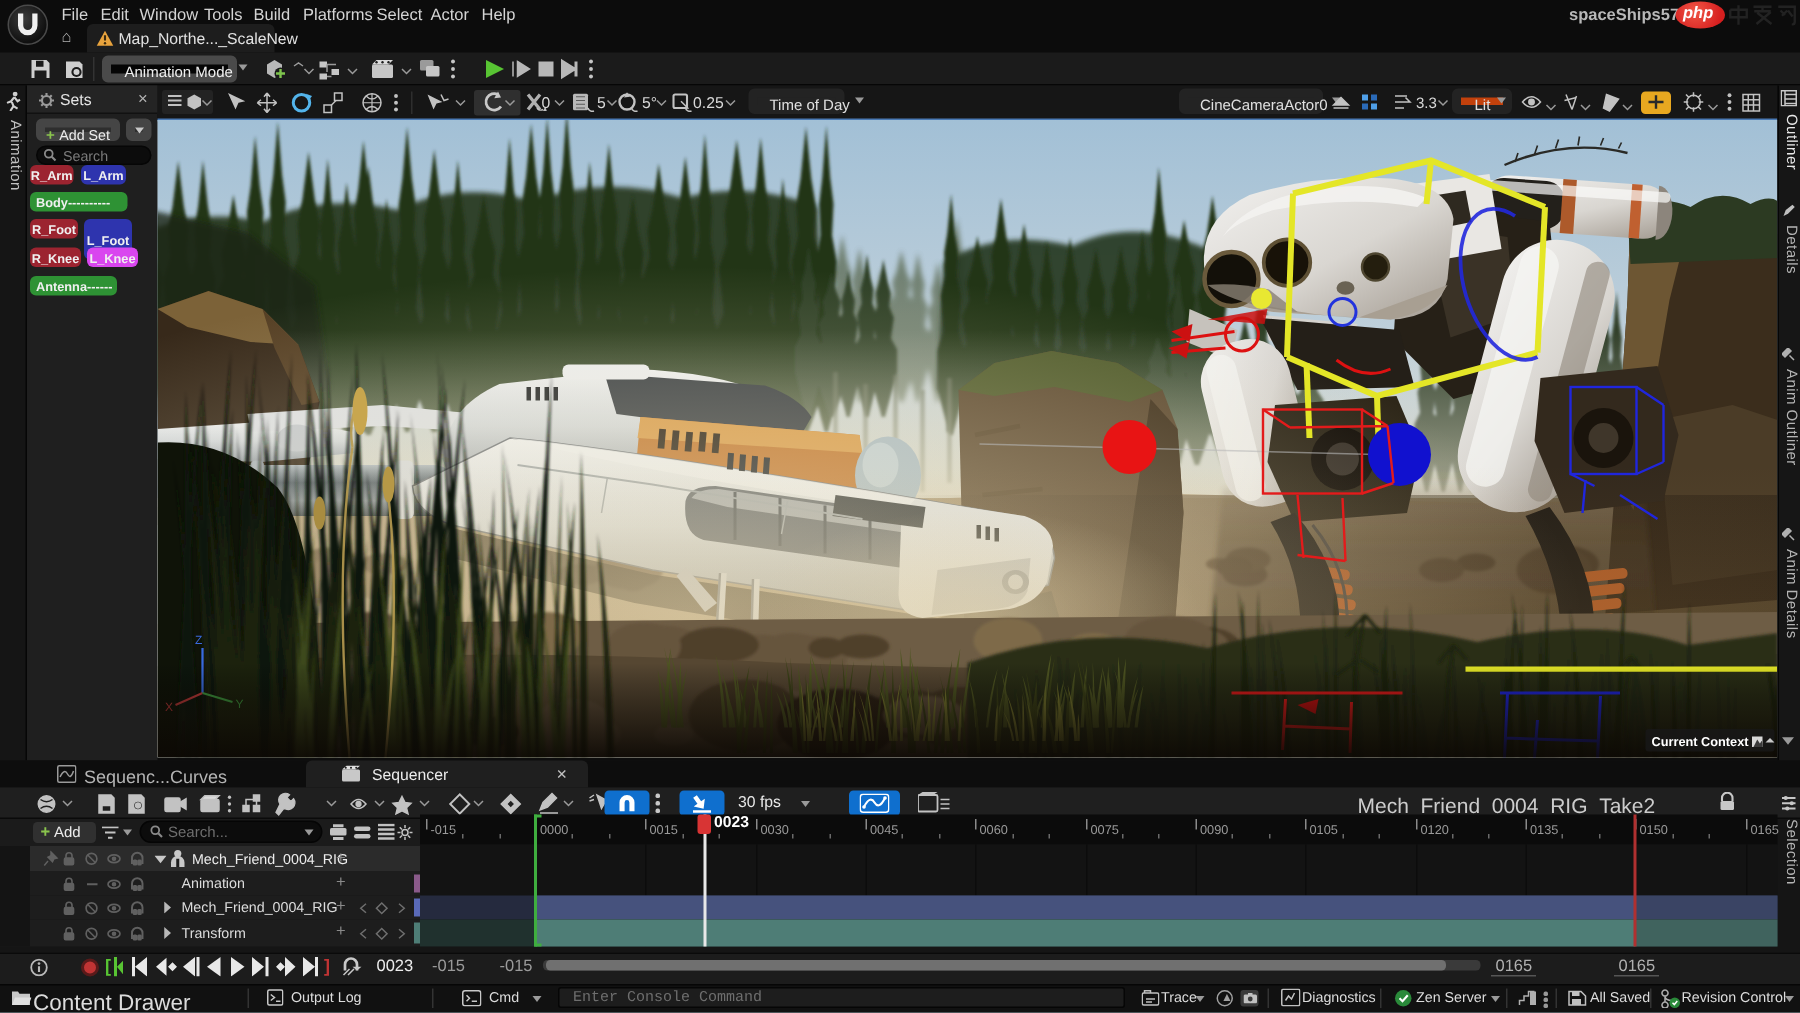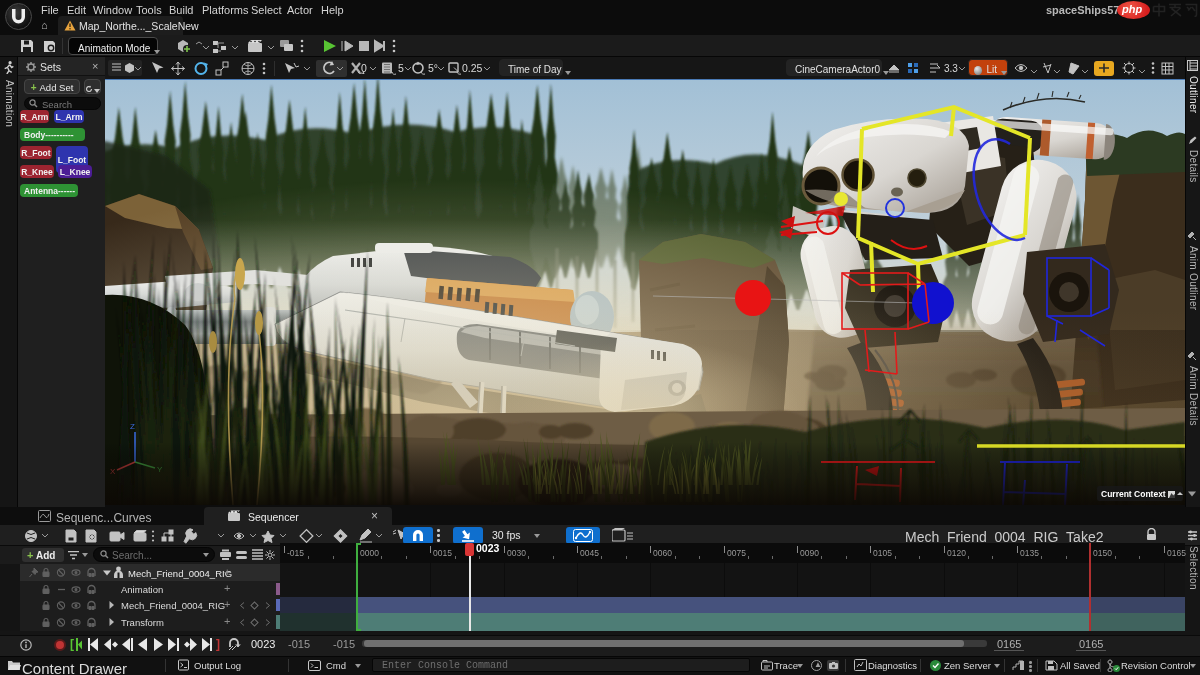--- a/index.html
+++ b/index.html
@@ -1,19 +1,19 @@
 <!DOCTYPE html>
 <html><head><meta charset="utf-8"><style>
 *{margin:0;padding:0;box-sizing:border-box}
 html,body{width:1200px;height:675px;overflow:hidden}
 body{background:#0d0d0d;font-family:"Liberation Sans",sans-serif;position:relative;color:#c8c8c8}
 .abs{position:absolute}
 .txt{position:absolute;white-space:nowrap}
 .caret{display:inline-block;width:0;height:0;border-left:3.5px solid transparent;border-right:3.5px solid transparent;border-top:4px solid #9a9a9a;vertical-align:middle}
-.pill{position:absolute;background:#191919;border:1px solid #3b82f6;border-radius:4px;display:flex;align-items:flex-end;color:#dcdcdc;white-space:nowrap}
+.pill{position:absolute;background:#191919;border:6px solid #3b82f6;border-radius:4px;display:flex;align-items:flex-start;color:#dcdcdc;white-space:nowrap}
 .vtab{position:absolute;writing-mode:vertical-rl;font-size:10px;color:#b4b4b4;letter-spacing:0.3px}
 .tag{position:absolute;border-radius:4px;color:#f0f0f0;font-size:8.5px;font-weight:bold;display:flex;align-items:center;justify-content:center;white-space:nowrap;overflow:hidden}
 </style></head>
 <body>
 
 <div class="abs" style="left:0;top:0;width:1200px;height:35px;background:#0c0c0c"></div>
 
 <div class="abs" style="left:5px;top:3px;width:27px;height:27px;border-radius:50%;background:radial-gradient(circle at 40% 35%,#3c3c3c,#101010 70%);border:1px solid #4a4a4a"></div>
 <svg class="abs" style="left:10px;top:8px" width="17" height="17" viewBox="0 0 17 17">
     <path d="M2,1 V9 a6.5,6.5 0 0 0 13,0 V1 h-3.5 V9 a3,3 0 0 1 -6,0 V1 Z" fill="#f0f0f0"></path>
@@ -142,21 +142,21 @@
     <path d="M5.5,5.5 L8,8" stroke="#8a8a8a" stroke-width="1.4"></path>
   </svg>
 <div class="txt" style="left:42px;top:99px;font-size:9.5px;color:#7a7a7a">Search</div>
 
 <div class="tag" style="left:20px;top:110px;width:29px;height:13px;background:#9c2430">R_Arm</div>
 <div class="tag" style="left:54px;top:110px;width:30px;height:13px;background:#2e34ae">L_Arm</div>
 <div class="tag" style="left:20px;top:128px;width:65px;height:13px;background:#2e9234;justify-content:flex-start;padding-left:4px">Body----------</div>
 <div class="tag" style="left:20px;top:146px;width:32px;height:13px;background:#9c2430">R_Foot</div>
 <div class="tag" style="left:56px;top:146px;width:32px;height:27px;background:#2e34ae">L_Foot</div>
 <div class="tag" style="left:20px;top:165px;width:34px;height:13px;background:#9c2430">R_Knee</div>
-<div class="tag" style="left:58px;top:165px;width:34px;height:13px;background:#4c1d95">L_Knee</div>
+<div class="tag" style="left:58px;top:165px;width:34px;height:13px;background:#d946ef">L_Knee</div>
 <div class="tag" style="left:20px;top:184px;width:58px;height:13px;background:#2e9234;justify-content:flex-start;padding-left:4px">Antenna------</div>
 
 <div class="abs" style="left:105px;top:57px;width:1080px;height:23px;background:#161616"></div>
 <svg class="abs" style="left:108px;top:59px" width="420" height="19" viewBox="0 0 420 19">
  <rect x="0" y="1" width="34" height="16" rx="2" fill="#232323"></rect>
  <path d="M4,5 h9 M4,8 h9 M4,11 h9" stroke="#c2c2c2" stroke-width="1.2"></path>
  <path d="M17,6.5 l4.5,-2.5 4.5,2.5 v5 l-4.5,2.5 -4.5,-2.5 Z" fill="#c2c2c2"></path>
  <path d="M27,8 l3,3 3,-3" fill="none" stroke="#9a9a9a"></path>
  <path d="M44,3 l5,11 2,-4.5 4.5,-1 Z" fill="#c2c2c2"></path>
  <g stroke="#c2c2c2" fill="none">
@@ -1377,21 +1377,21 @@
   </svg>
 <div class="txt" style="left:905px;top:529px;font-size:14px;color:#cccccc">Mech_Friend_0004_RIG_Take2</div>
 <svg class="abs" style="left:1146px;top:528px" width="11" height="13" viewBox="0 0 11 13">
     <path d="M2,6 V4 a3.5,3.5 0 0 1 7,0 V6" fill="none" stroke="#c8c8c8" stroke-width="1.4"></path>
     <rect x="1" y="6" width="9" height="6" rx="1" fill="#c8c8c8"></rect>
   </svg>
 
 <div class="abs" style="left:0;top:546px;width:280px;height:18px;background:#1b1b1b"></div>
 <div class="abs" style="left:22px;top:548px;width:42px;height:14px;background:#303030;border-radius:3px"></div>
 <div class="txt" style="left:27px;top:549px;font-size:11px;color:#8ac44d;font-weight:bold">+</div>
-<div class="txt" style="left:36px;top:550px;font-size:10px;color:#ececec;font-weight:bold">Add</div>
+<div class="txt" style="left:36px;top:550px;font-size:10px;color:#ececec;font-weight:normal">Add</div>
 <svg class="abs" style="left:68px;top:551px" width="12" height="9" viewBox="0 0 12 9">
     <path d="M0,0.5 h11 M2,4 h7 M4,7.5 h3" stroke="#c2c2c2" stroke-width="1.4"></path>
   </svg>
 <span class="caret abs" style="left:82px;top:553px"></span>
 <div class="abs" style="left:93px;top:547px;width:122px;height:15px;background:#0c0c0c;border-radius:8px;border:1px solid #050505"></div>
 <svg class="abs" style="left:100px;top:550px" width="9" height="9" viewBox="0 0 9 9">
     <circle cx="3.5" cy="3.5" r="2.6" fill="none" stroke="#8a8a8a" stroke-width="1.2"></circle>
     <path d="M5.5,5.5 L8,8" stroke="#8a8a8a" stroke-width="1.4"></path>
   </svg>
 <div class="txt" style="left:112px;top:550px;font-size:10px;color:#6e6e6e">Search...</div>

